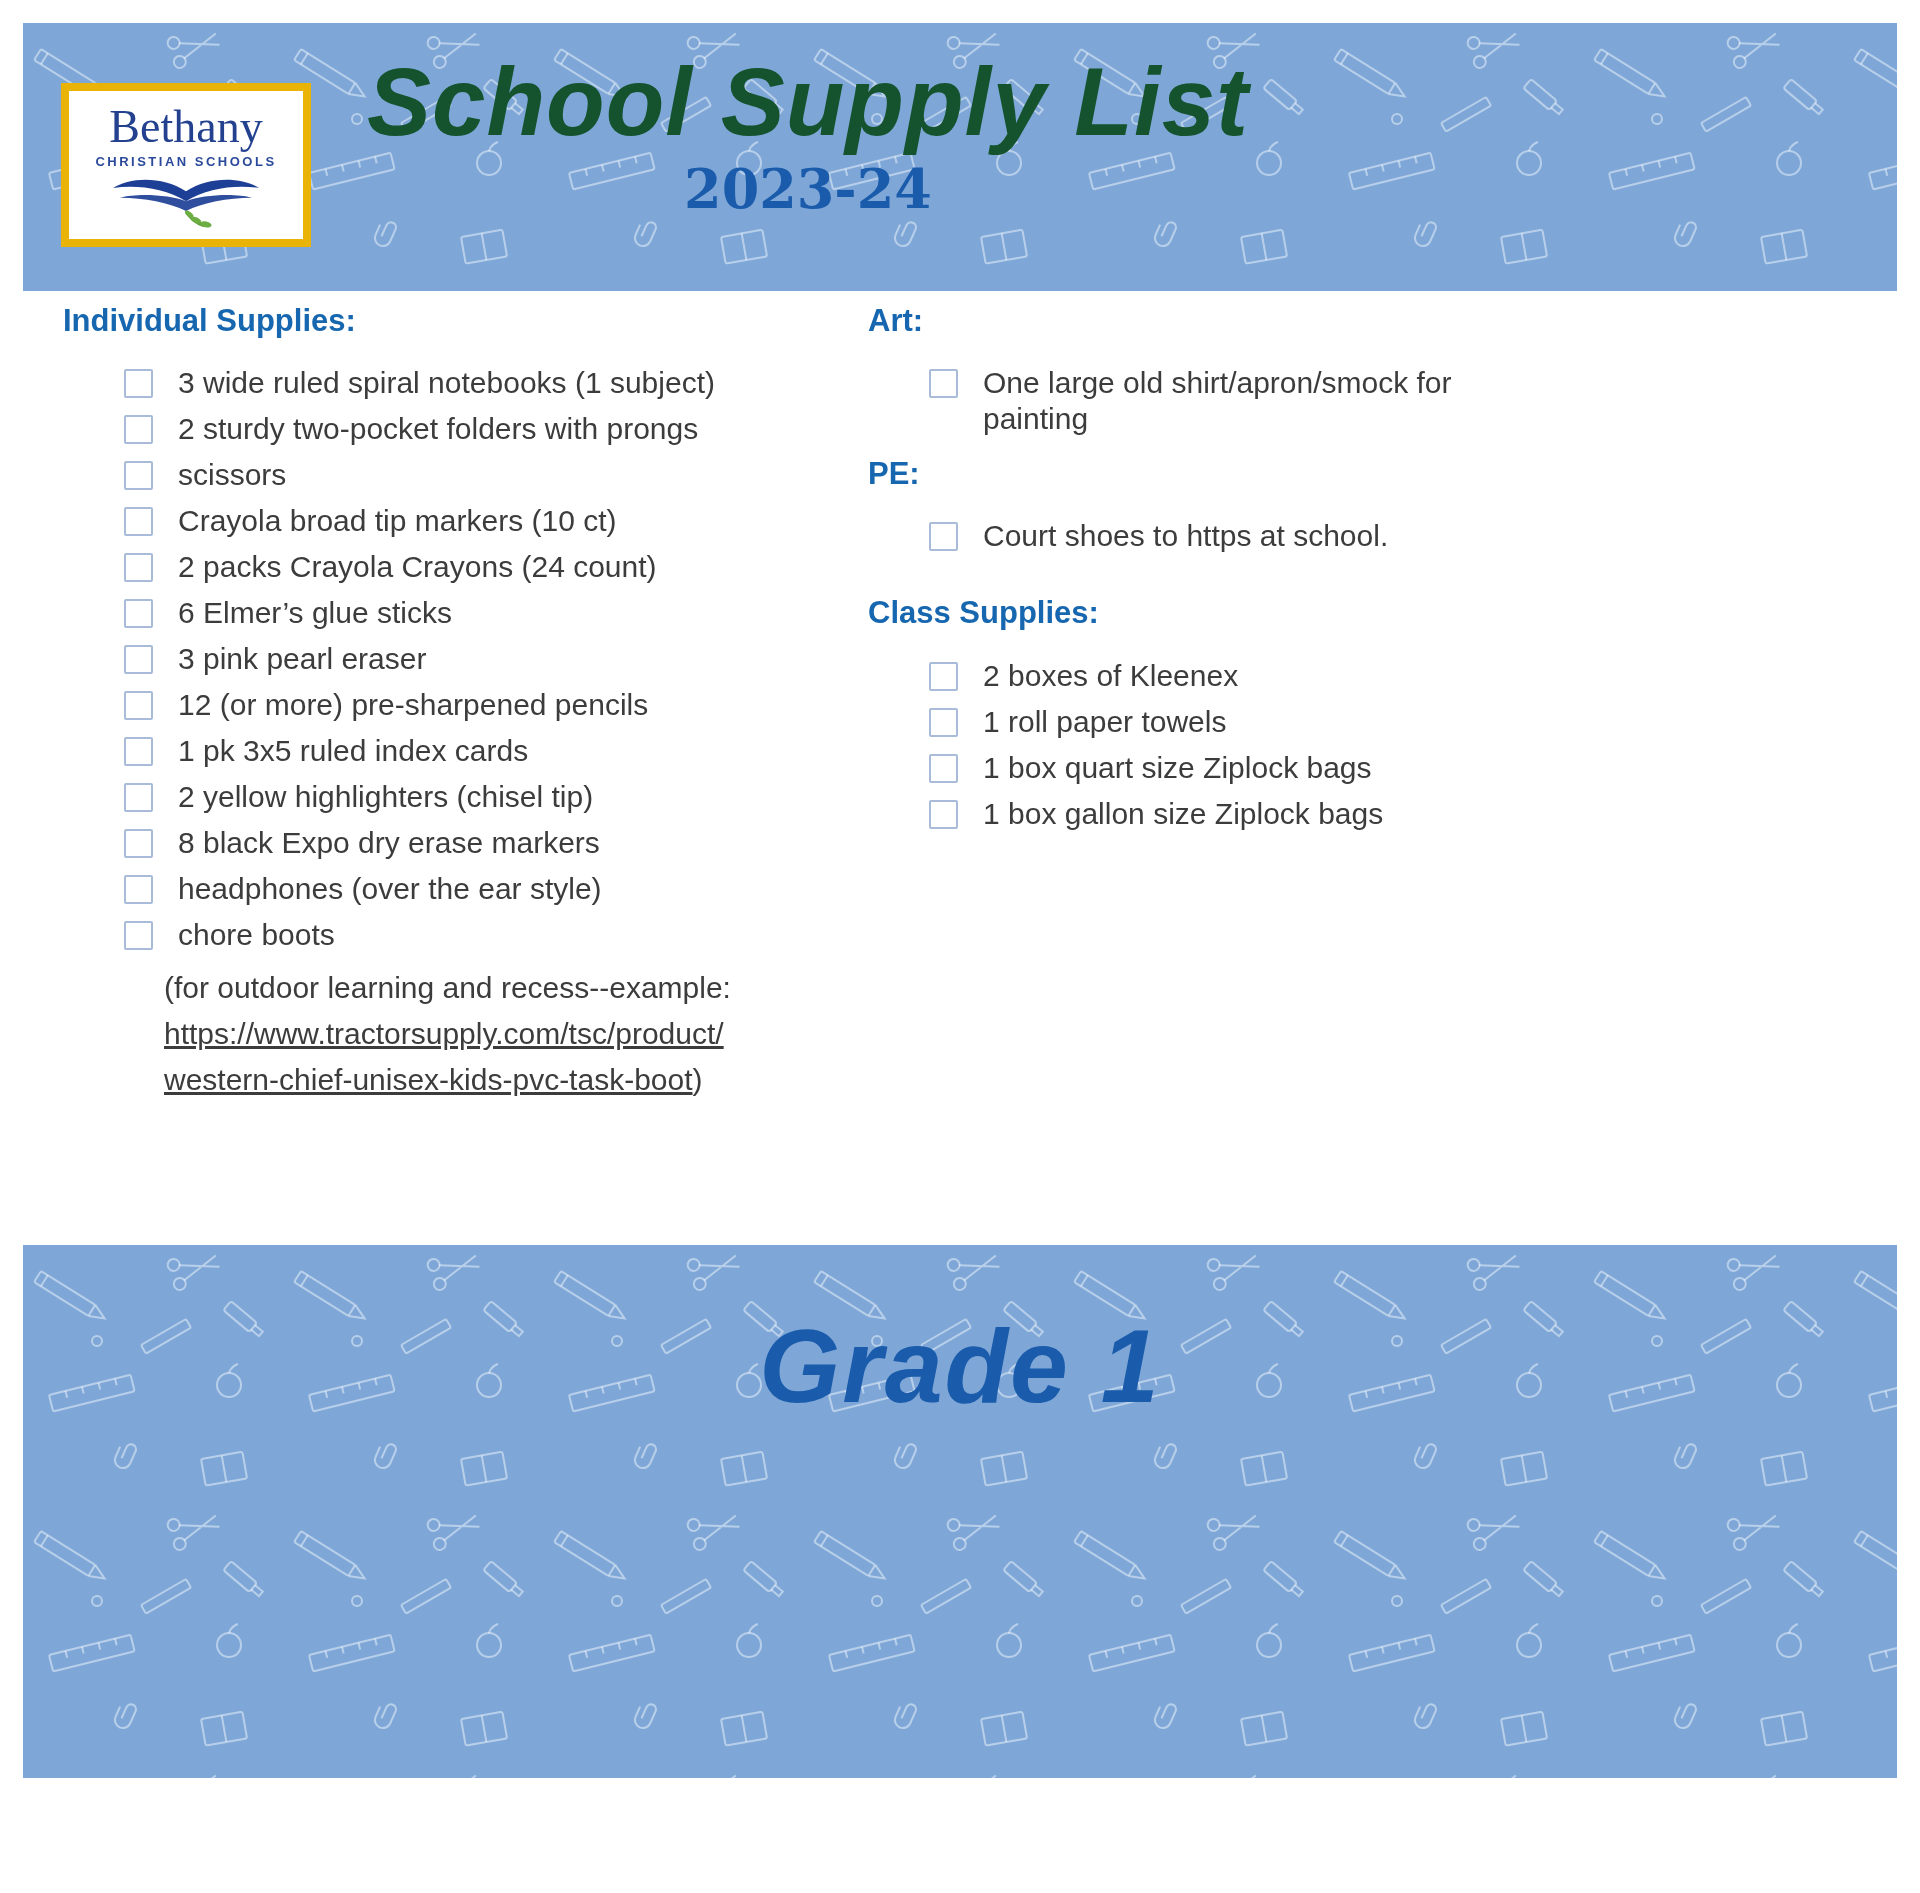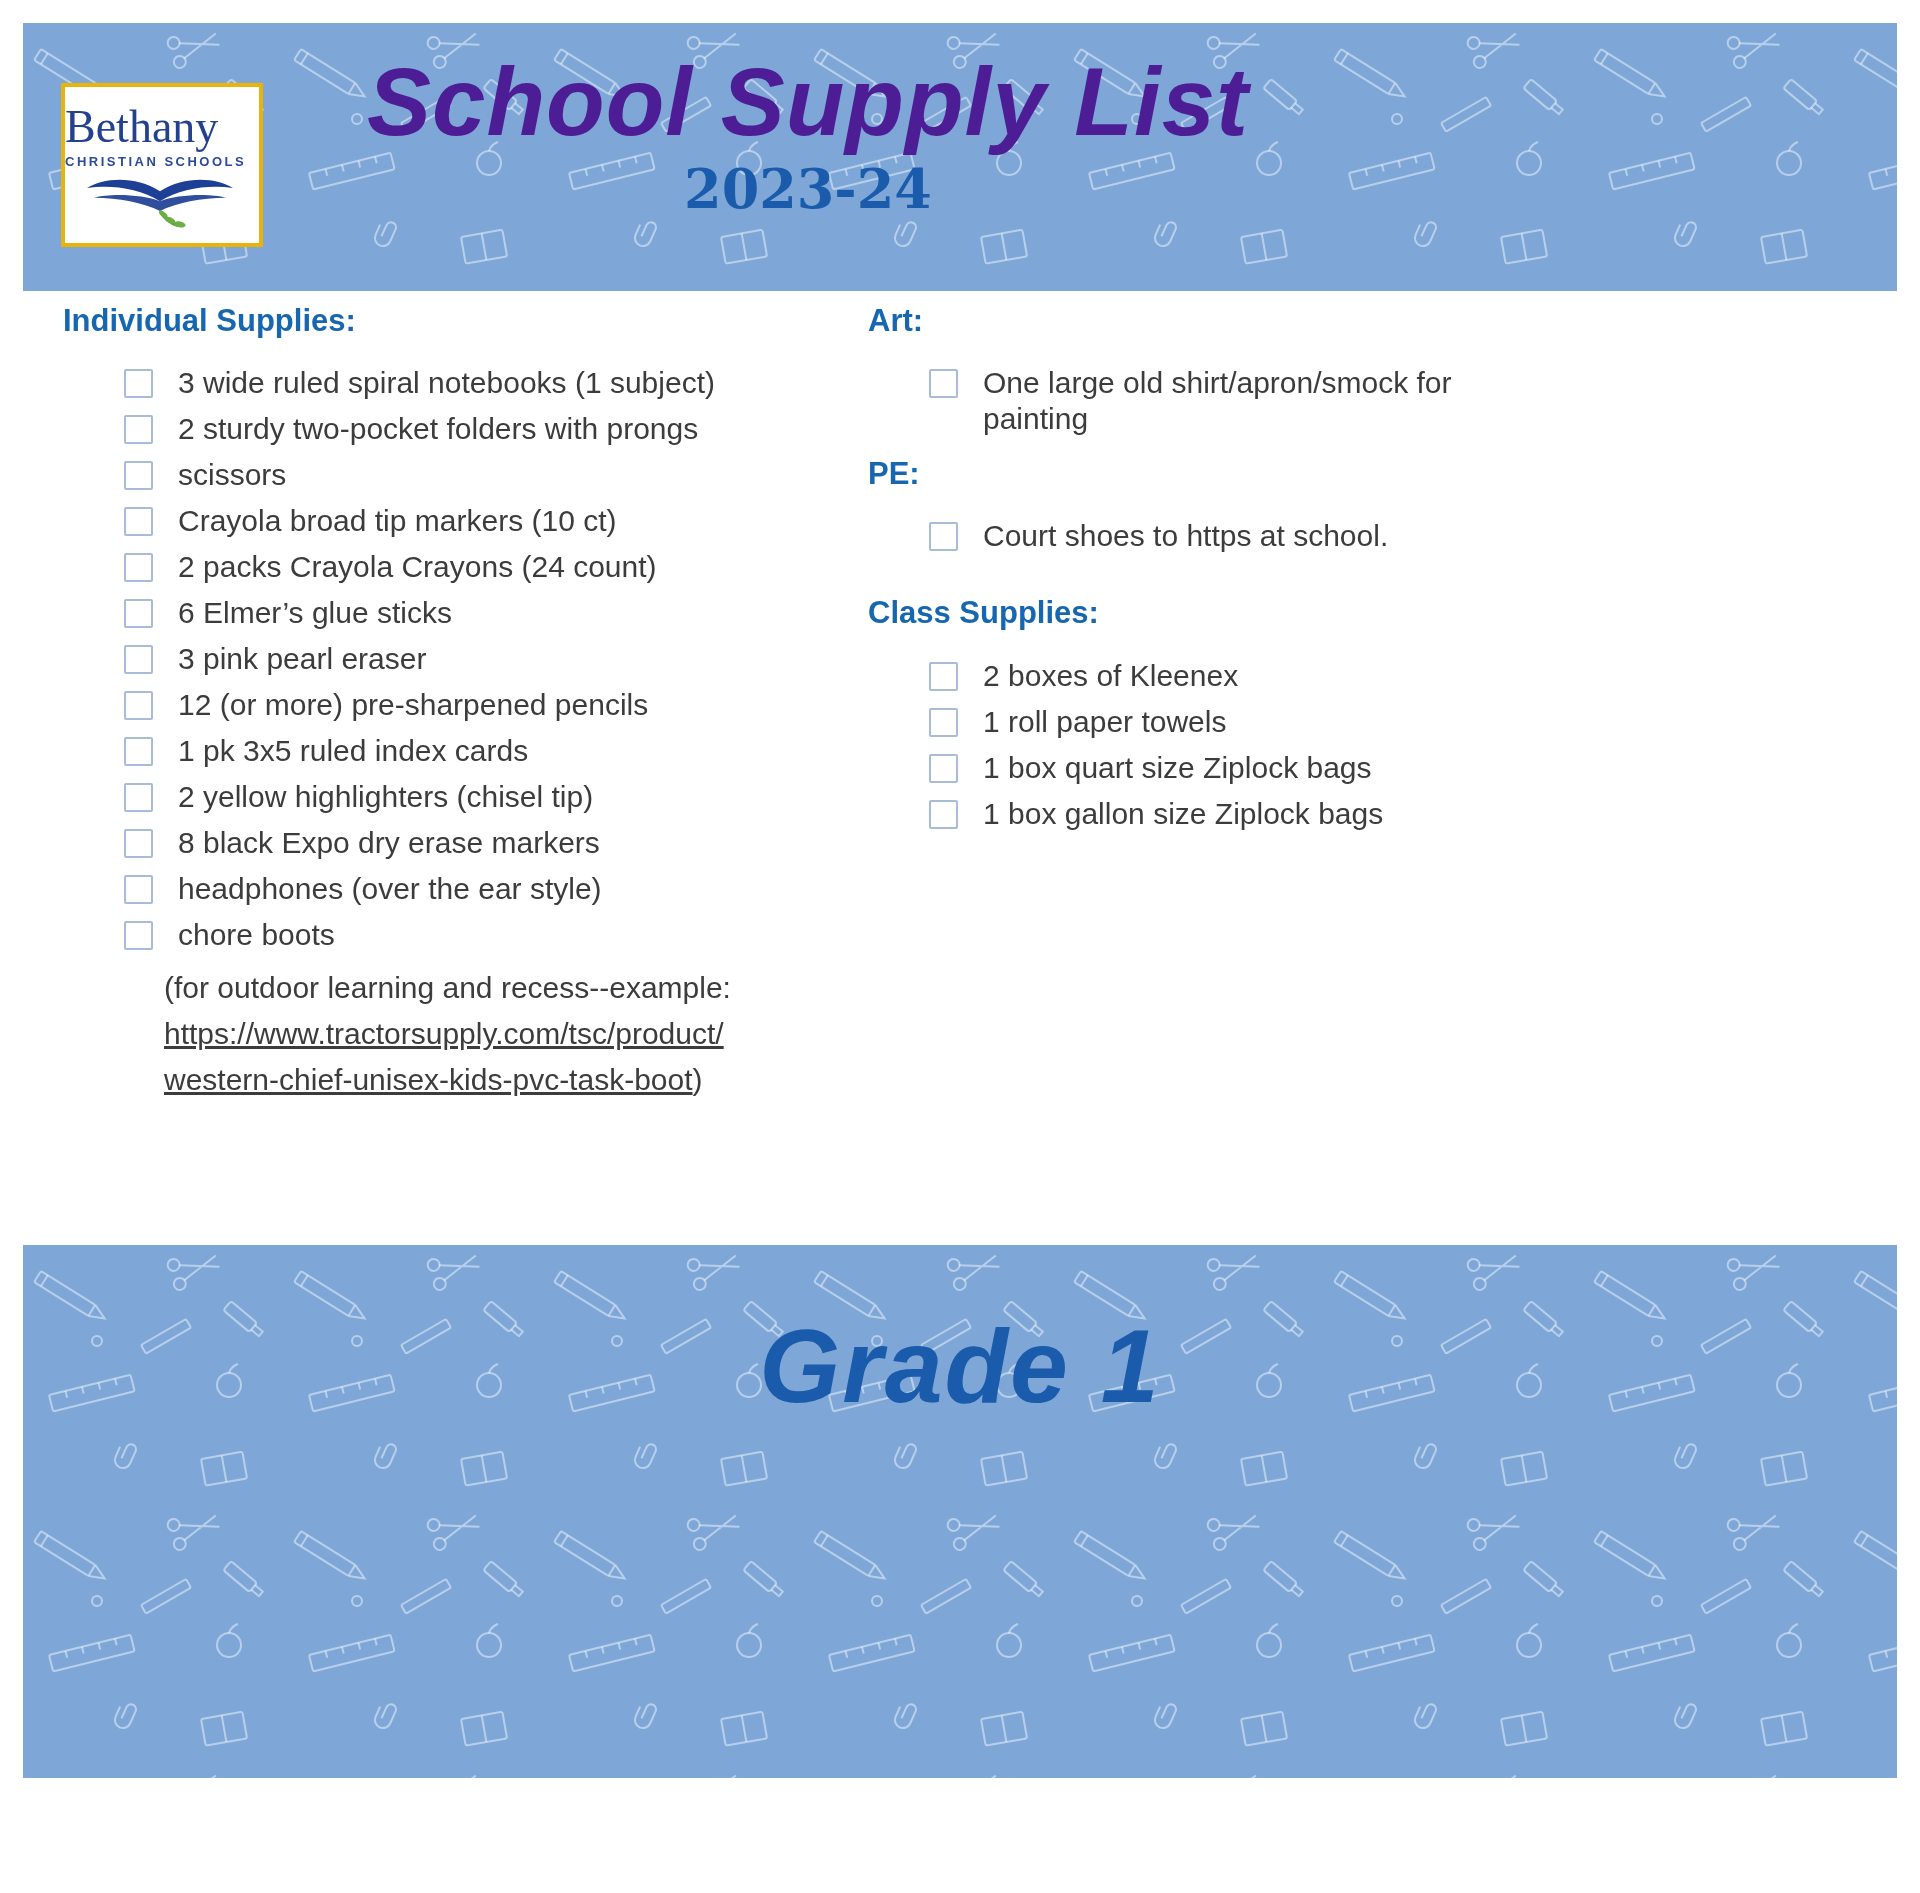--- a/index.html
+++ b/index.html
@@ -6,30 +6,30 @@
   .page{position:relative;width:1920px;height:1893px;background:#ffffff;overflow:hidden;
         font-family:"Liberation Sans",sans-serif;color:#3c3c3c;}
 
   
   .banner{position:absolute;left:23px;right:23px;overflow:hidden;}
   .banner .bg{position:absolute;inset:0;width:100%;height:100%;display:block;}
   .top-banner{top:23px;height:268px;}
   .bottom-banner{top:1245px;height:533px;}
 
   
-  .logo-box{position:absolute;left:38px;top:60px;width:202px;height:164px;background:#ffffff;
-            border:4px solid #eab308;display:flex;flex-direction:column;
+  .logo-box{position:absolute;left:38px;top:60px;width:250px;height:164px;background:#ffffff;
+            border:8px solid #eab308;display:flex;flex-direction:column;align-items:center;
             justify-content:center;z-index:2;padding-top:4px;box-sizing:border-box;}
   .logo-name{font-family:"Liberation Serif",serif;font-size:46px;color:#23418f;line-height:1;}
   .logo-sub{font-size:13px;letter-spacing:2.5px;color:#2b4a9b;margin-top:4px;font-weight:bold;}
   .logo-mark{margin-top:4px;}
 
   
   .title-wrap{position:absolute;left:300px;top:26px;width:970px;text-align:center;z-index:2;}
-  .doc-title{margin:0;font-size:96px;font-weight:800;font-style:italic;color:#4c1d95;
+  .doc-title{margin:0;font-size:96px;font-weight:800;font-style:italic;color:#14532d;
              line-height:1.1;letter-spacing:1px;}
   .doc-year{font-family:"DejaVu Serif",serif;font-weight:bold;font-size:54px;color:#1a5cab;
             margin-top:2px;}
 
   
   .content{position:absolute;top:302px;left:0;right:0;display:flex;padding:0 63px;box-sizing:border-box;}
   .col-left{width:805px;flex:none;}
   .col-right{flex:1;}
   .section-heading{font-size:31px;font-weight:bold;color:#1767b0;margin:0 0 26px 0;line-height:1.2;}
   .mt-sm{margin-top:18px;}

